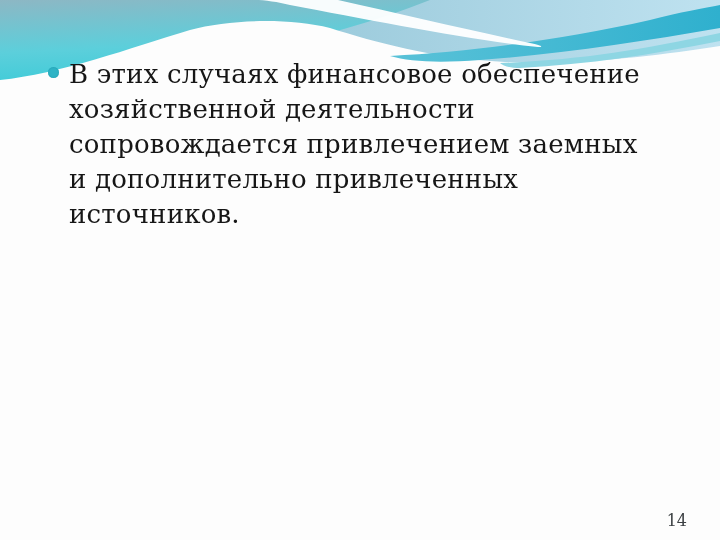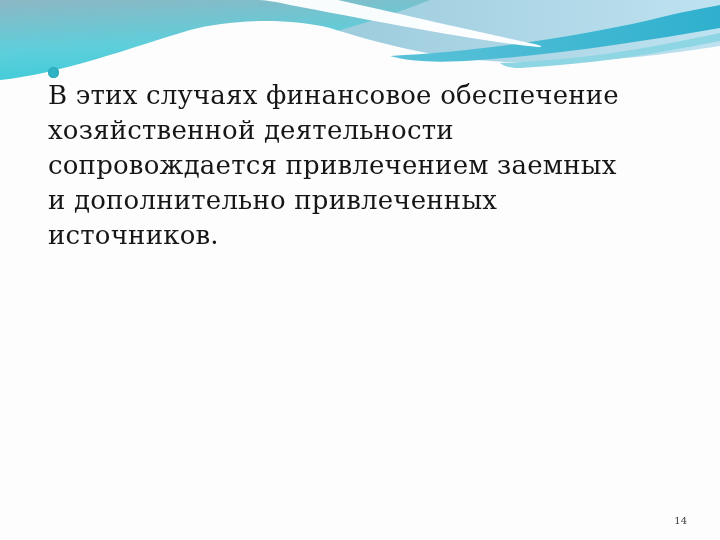--- a/index.html
+++ b/index.html
@@ -6,41 +6,41 @@
   .slide{
     position:relative;
     width:720px;height:540px;
     background:#fdfdfd;
     overflow:hidden;
     font-family:"DejaVu Serif","Liberation Serif",serif;
     margin:0 auto;
   }
   .wave{position:absolute;top:0;left:0;display:block;}
   .content{position:absolute;top:57px;left:48px;right:22px;}
-  .bullet-item{display:flex;align-items:flex-start;flex-direction:column;}
+  .bullet-item{display:flex;align-items:flex-start;}
   .bullet-item + .bullet-item{margin-top:12px;}
   .dot{
     flex:0 0 auto;
     width:11px;height:11px;border-radius:50%;
     background:#2fb3c5;
     box-shadow:inset 0 0 2px #1d98aa;
     margin:10px 10px 0 0;
   }
   .bullet-text{
     margin:0;
     font-size:26px;
     line-height:35px;
     color:#161616;
     white-space:pre-wrap;
     letter-spacing:0.2px;
   }
   .bi{font-weight:bold;font-style:italic;}
   .page-number{
     position:absolute;right:33px;bottom:12px;
-    font-size:10px;line-height:14px;
+    font-size:16px;line-height:14px;
     color:#3c4043;
   }
 </style>
 </head>
 <body>
 
 <div class="slide">
 
   <svg class="wave" width="720" height="150" viewBox="0 0 720 150" aria-hidden="true">
     <defs>

